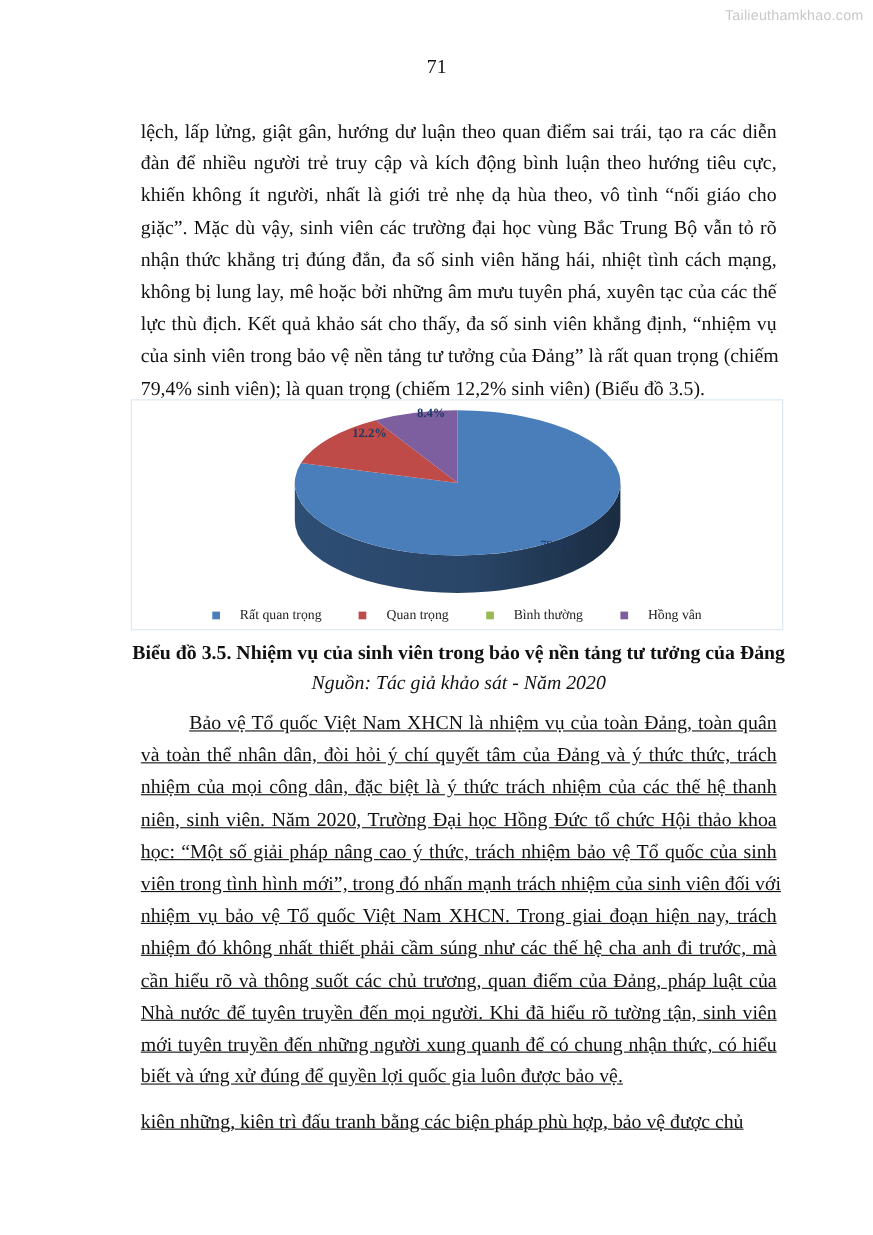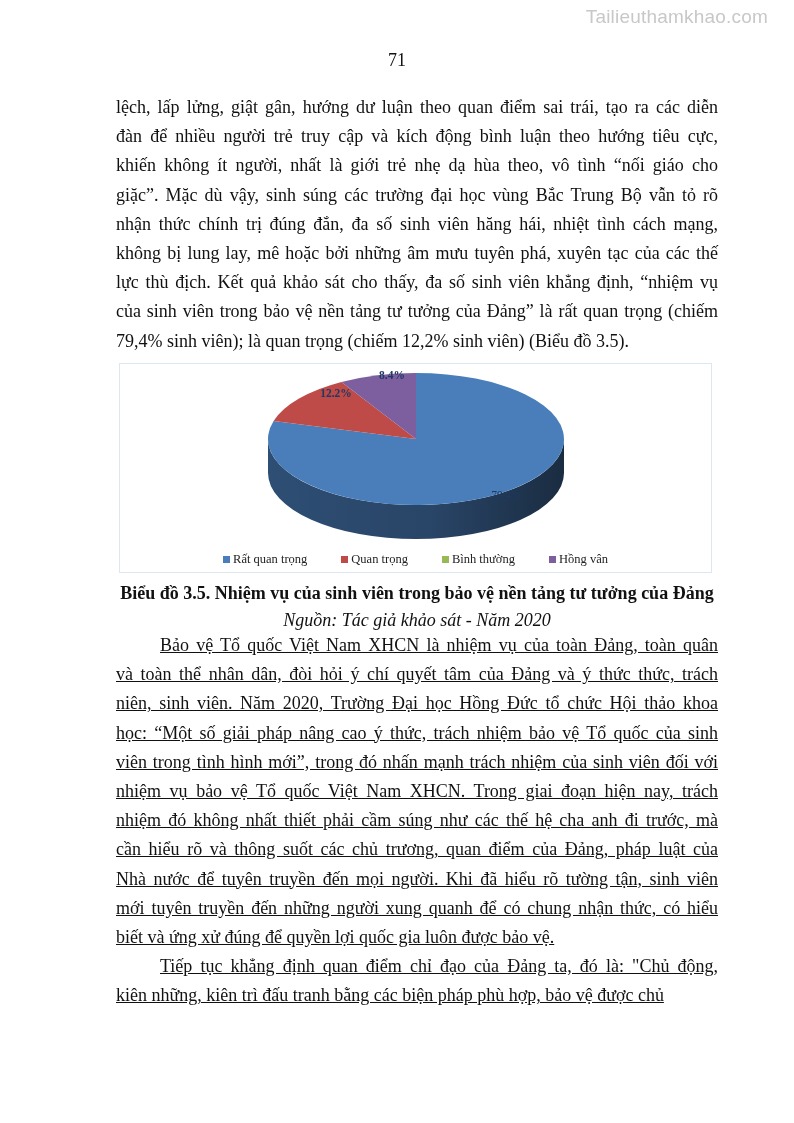--- a/index.html
+++ b/index.html
@@ -1,52 +1,52 @@
 <!DOCTYPE html>
 <html><head>
 <meta charset="utf-8">
 <style>
   html, body { margin: 0; padding: 0; background: #ffffff; }
   body { width: 794px; height: 1123px; position: relative; overflow: hidden;
          font-family: "Liberation Serif", "DejaVu Serif", serif; color: #111; }
-  .watermark { position: absolute; top: 6px; right: 26px; font-family: "Liberation Sans", sans-serif;
-               font-size: 19px; color: #c8c8c8; letter-spacing: 0.2px; }
+  .watermark { position: absolute; top: 6px; right: 9px; font-family: "Liberation Sans", sans-serif;
+               font-size: 13px; color: #c8c8c8; letter-spacing: 0.2px; }
   .page-number { position: absolute; top: 50px; left: 0; width: 794px; text-align: center; font-size: 18px; }
   .text-block { position: absolute; left: 116px; width: 602px; font-size: 18px; line-height: 29.2px;
                 text-align: justify; }
-  .para { margin: 0; }
+  .para { margin: 12px; }
   .line { display: block; text-align: justify; text-align-last: justify; white-space: nowrap; }
   .line.last { text-align-last: left; }
   .indent { padding-left: 44px; }
   #block1 { top: 93px; }
   #block2 { top: 631px; text-decoration: underline; }
   .chart-box { position: absolute; left: 119px; top: 363px; width: 593px; height: 210px;
                border: 1px solid #dbe7f1; background: #fff; box-sizing: border-box; }
   .chart-box svg { position: absolute; left: 0; top: 0; }
   .legend { position: absolute; left: 0; right: 0; bottom: 5px; display: flex; justify-content: center;
             gap: 34px; font-size: 12.5px; color: #222; }
-  .legend-item { display: flex; align-items: center; gap: 3px; }
+  .legend-item { display: flex; align-items: center; gap: 18px; }
   .legend-swatch { width: 7px; height: 7px; display: inline-block; }
   .caption { position: absolute; left: 0; width: 834px; text-align: center; font-size: 18px; }
   .caption-title { top: 583px; font-weight: bold; }
   .caption-source { top: 610px; font-style: italic; }
 </style>
 </head>
 <body>
 
 <div class="watermark">Tailieuthamkhao.com</div>
 <div class="page-number">71</div>
 
 <div class="text-block" id="block1">
   <p class="para">
     <span class="line">lệch, lấp lửng, giật gân, hướng dư luận theo quan điểm sai trái, tạo ra các diễn</span>
     <span class="line">đàn để nhiều người trẻ truy cập và kích động bình luận theo hướng tiêu cực,</span>
     <span class="line">khiến không ít người, nhất là giới trẻ nhẹ dạ hùa theo, vô tình “nối giáo cho</span>
-    <span class="line">giặc”. Mặc dù vậy, sinh súng các trường đại học vùng Bắc Trung Bộ vẫn tỏ rõ</span>
-    <span class="line">nhận thức chính trị đúng đắn, đa số sinh viên hăng hái, nhiệt tình cách mạng,</span>
+    <span class="line">giặc”. Mặc dù vậy, sinh viên các trường đại học vùng Bắc Trung Bộ vẫn tỏ rõ</span>
+    <span class="line">nhận thức khẳng trị đúng đắn, đa số sinh viên hăng hái, nhiệt tình cách mạng,</span>
     <span class="line">không bị lung lay, mê hoặc bởi những âm mưu tuyên phá, xuyên tạc của các thế</span>
     <span class="line">lực thù địch. Kết quả khảo sát cho thấy, đa số sinh viên khẳng định, “nhiệm vụ</span>
     <span class="line">của sinh viên trong bảo vệ nền tảng tư tưởng của Đảng” là rất quan trọng (chiếm</span>
     <span class="line last">79,4% sinh viên); là quan trọng (chiếm 12,2% sinh viên) (Biểu đồ 3.5).</span>
   </p>
 </div>
 
 <div class="chart-box">
   <svg id="pie-svg" width="593" height="185">
       <linearGradient id="g0_0" x1="0" x2="1" y1="0" y2="0">
@@ -82,27 +82,27 @@
   </div>
 </div>
 
 <div class="caption caption-title">Biểu đồ 3.5. Nhiệm vụ của sinh viên trong bảo vệ nền tảng tư tưởng của Đảng</div>
 <div class="caption caption-source">Nguồn: Tác giả khảo sát - Năm 2020</div>
 
 <div class="text-block" id="block2">
     <p class="para">
       <span class="line indent">Bảo vệ Tổ quốc Việt Nam XHCN là nhiệm vụ của toàn Đảng, toàn quân</span>
       <span class="line">và toàn thể nhân dân, đòi hỏi ý chí quyết tâm của Đảng và ý thức thức, trách</span>
+      <span class="line">nhiệm của mọi công dân, đặc biệt là ý thức trách nhiệm của các thế hệ thanh</span>
       <span class="line">niên, sinh viên. Năm 2020, Trường Đại học Hồng Đức tổ chức Hội thảo khoa</span>
       <span class="line">học: “Một số giải pháp nâng cao ý thức, trách nhiệm bảo vệ Tổ quốc của sinh</span>
       <span class="line">viên trong tình hình mới”, trong đó nhấn mạnh trách nhiệm của sinh viên đối với</span>
       <span class="line">nhiệm vụ bảo vệ Tổ quốc Việt Nam XHCN. Trong giai đoạn hiện nay, trách</span>
       <span class="line">nhiệm đó không nhất thiết phải cầm súng như các thế hệ cha anh đi trước, mà</span>
       <span class="line">cần hiểu rõ và thông suốt các chủ trương, quan điểm của Đảng, pháp luật của</span>
       <span class="line">Nhà nước để tuyên truyền đến mọi người. Khi đã hiểu rõ tường tận, sinh viên</span>
       <span class="line">mới tuyên truyền đến những người xung quanh để có chung nhận thức, có hiểu</span>
       <span class="line last">biết và ứng xử đúng để quyền lợi quốc gia luôn được bảo vệ.</span>
     </p>
     <p class="para">
-      <span class="line indent">Tiếp tục khẳng định quan điểm chỉ đạo của Đảng ta, đó là: "Chủ động,</span>
       <span class="line last">kiên những, kiên trì đấu tranh bằng các biện pháp phù hợp, bảo vệ được chủ</span>
     </p>
   </div>
 
 </body></html>

